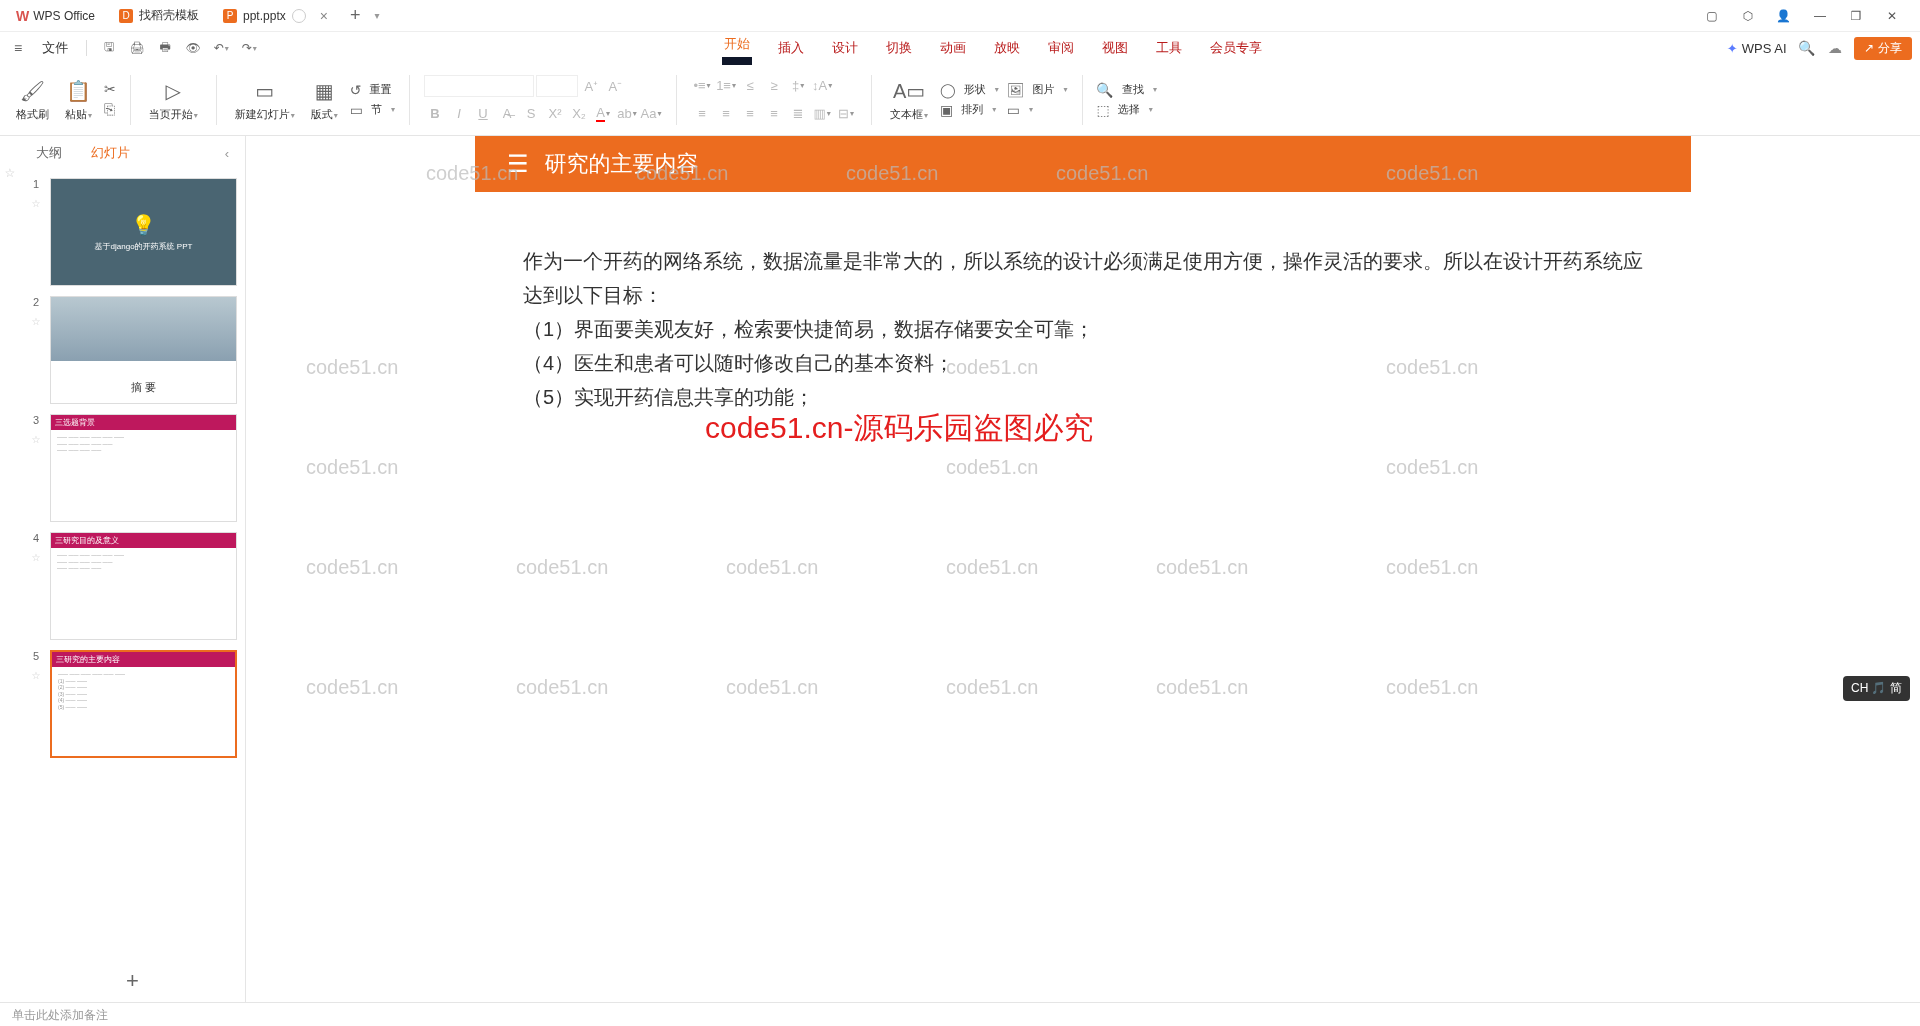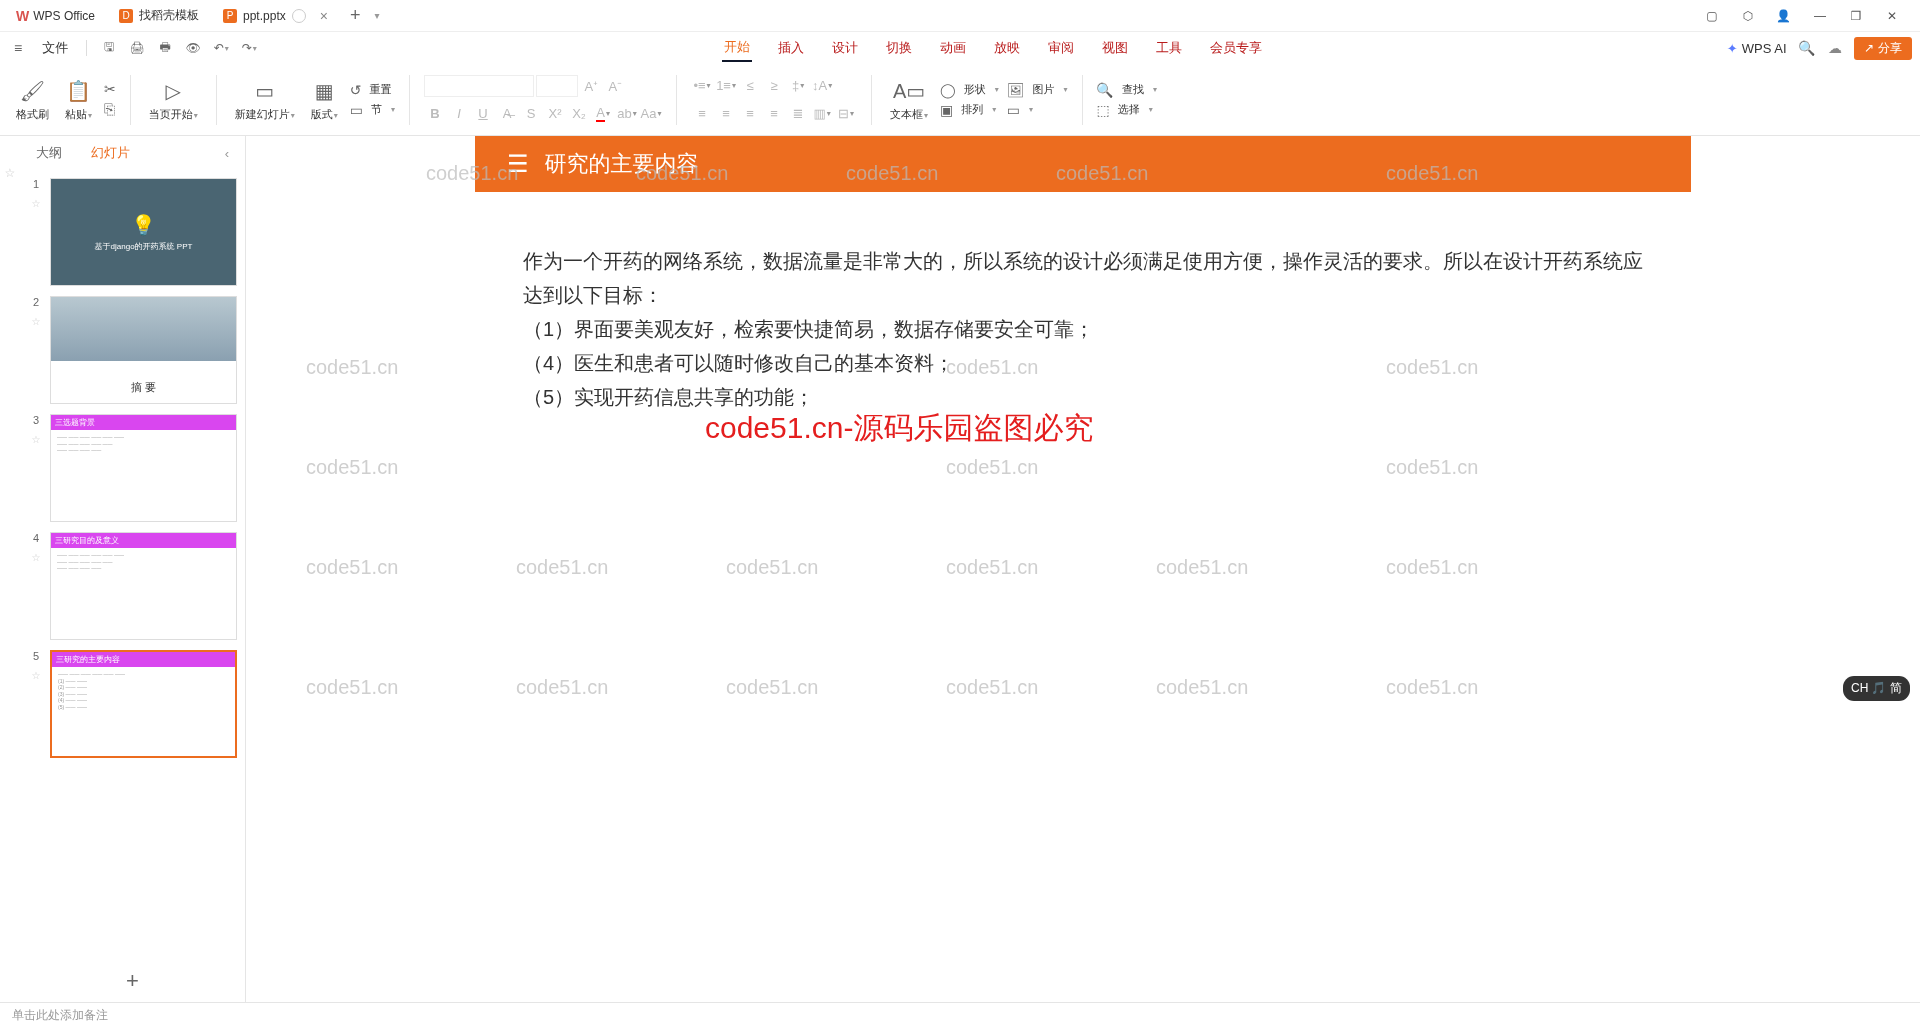--- a/index.html
+++ b/index.html
@@ -18,21 +18,21 @@
 .titlebar-right{display:flex;align-items:center;gap:4px;padding-right:8px;}
 .win-btn{width:32px;height:28px;display:flex;align-items:center;justify-content:center;color:#555;cursor:pointer;}
 .menubar{height:32px;display:flex;align-items:center;background:#fff;padding:0 8px;gap:2px;}
 .menubar-left{display:flex;align-items:center;gap:8px;}
 .hamburger{font-size:14px;color:#666;padding:0 6px;}
 .file-label{font-size:13px;color:#333;padding:0 6px;}
 .mb-icon{width:20px;height:20px;display:flex;align-items:center;justify-content:center;color:#666;cursor:pointer;}
 .mb-sep{width:1px;height:16px;background:#ddd;margin:0 4px;}
 .menubar-center{flex:1;display:flex;align-items:center;justify-content:center;gap:24px;}
 .menu-item{font-size:13px;color:#b91c1c;cursor:pointer;padding:4px 2px;}
-.menu-item.active{color:#ec6c1f;border-bottom:2px solid #0f172a;}
+.menu-item.active{color:#ec6c1f;border-bottom:8px solid #0f172a;}
 .menubar-right{display:flex;align-items:center;gap:12px;}
 .wps-ai{display:flex;align-items:center;gap:4px;font-size:13px;color:#333;}
 .wps-ai-icon{color:#5b7cff;}
 .search-mb{color:#666;font-size:14px;cursor:pointer;}
 .cloud-icon{color:#888;font-size:14px;}
 .share-btn{background:#ec6c1f;color:#fff;padding:3px 10px;border-radius:3px;font-size:12px;display:flex;align-items:center;gap:4px;cursor:pointer;}
 .ribbon{height:72px;background:#fff;display:flex;align-items:center;padding:4px 12px;gap:14px;border-bottom:1px solid #e5e5e5;}
 .ribbon-group{display:flex;align-items:center;gap:8px;}
 .ribbon-sep{width:1px;height:50px;background:#e5e5e5;}
 .ribbon-btn{display:flex;flex-direction:column;align-items:center;gap:2px;cursor:pointer;padding:2px 4px;}
@@ -52,38 +52,38 @@
 .sidebar-tab{color:#666;cursor:pointer;}
 .sidebar-tab.active{color:#ec6c1f;}
 .sidebar-collapse{margin-left:auto;color:#999;cursor:pointer;}
 .slide-thumbs{flex:1;overflow-y:auto;padding:8px;}
 .thumb-item{display:flex;gap:6px;margin-bottom:10px;align-items:flex-start;}
 .thumb-num-col{display:flex;flex-direction:column;align-items:center;width:16px;gap:8px;}
 .thumb-num{font-size:11px;color:#666;}
 .thumb-star{color:#ccc;font-size:10px;}
 .thumb-canvas{flex:1;height:108px;border:1px solid #ddd;background:#fff;position:relative;overflow:hidden;}
 .thumb-canvas.selected{border:2px solid #ec6c1f;}
-.th-header{background:#d946ef;color:#fff;font-size:8px;padding:2px 4px;}
+.th-header{background:#be185d;color:#fff;font-size:8px;padding:2px 4px;}
 .th-title{position:absolute;bottom:8px;width:100%;text-align:center;font-size:11px;color:#333;}
 .th1{background:#4a6572;display:flex;flex-direction:column;align-items:center;justify-content:center;}
 .th1-bulb{font-size:20px;color:#fff;}
 .th1-text{font-size:8px;color:#fff;margin-top:4px;}
 .th2-img{height:60%;background:linear-gradient(#b8c8d0,#8aa0b0);}
 .th-bodylines{padding:4px 6px;font-size:5px;color:#999;line-height:1.3;overflow:hidden;}
 .slide-new{display:flex;justify-content:center;padding:8px;font-size:22px;color:#666;cursor:pointer;}
 .canvas-area{flex:1;background:#fff;position:relative;overflow:auto;padding:0;}
 .slide{margin:0 auto;width:1216px;height:684px;background:#fff;position:relative;}
 .slide-header{background:#ec6c1f;height:56px;display:flex;align-items:center;padding:0 32px;color:#fff;}
 .slide-header-icon{font-size:24px;margin-right:16px;}
 .slide-header-title{font-size:22px;font-weight:500;}
 .slide-body{padding:52px 48px;font-size:20px;line-height:1.7;color:#333;}
 .watermark{position:absolute;color:#e41e1e;font-size:30px;font-weight:400;pointer-events:none;}
 .watermark-grid{position:absolute;inset:0;pointer-events:none;}
 .wm{position:absolute;color:#bbb;font-size:20px;opacity:0.7;}
-.ch-badge{position:absolute;right:10px;top:540px;background:#333;color:#fff;padding:4px 8px;border-radius:11px;font-size:12px;}
+.ch-badge{position:absolute;right:10px;top:540px;background:#333;color:#fff;padding:4px 8px;border-radius:4px;font-size:12px;}
 .notes-bar{height:26px;border-top:1px solid #e5e5e5;padding:4px 12px;color:#999;font-size:12px;}
 </style>
 </head>
 <body>
 
 <div class="titlebar">
   <div class="titlebar-left">
     <div class="wps-logo">
       <span class="wps-logo-icon">W</span>
       <span>WPS Office</span>

